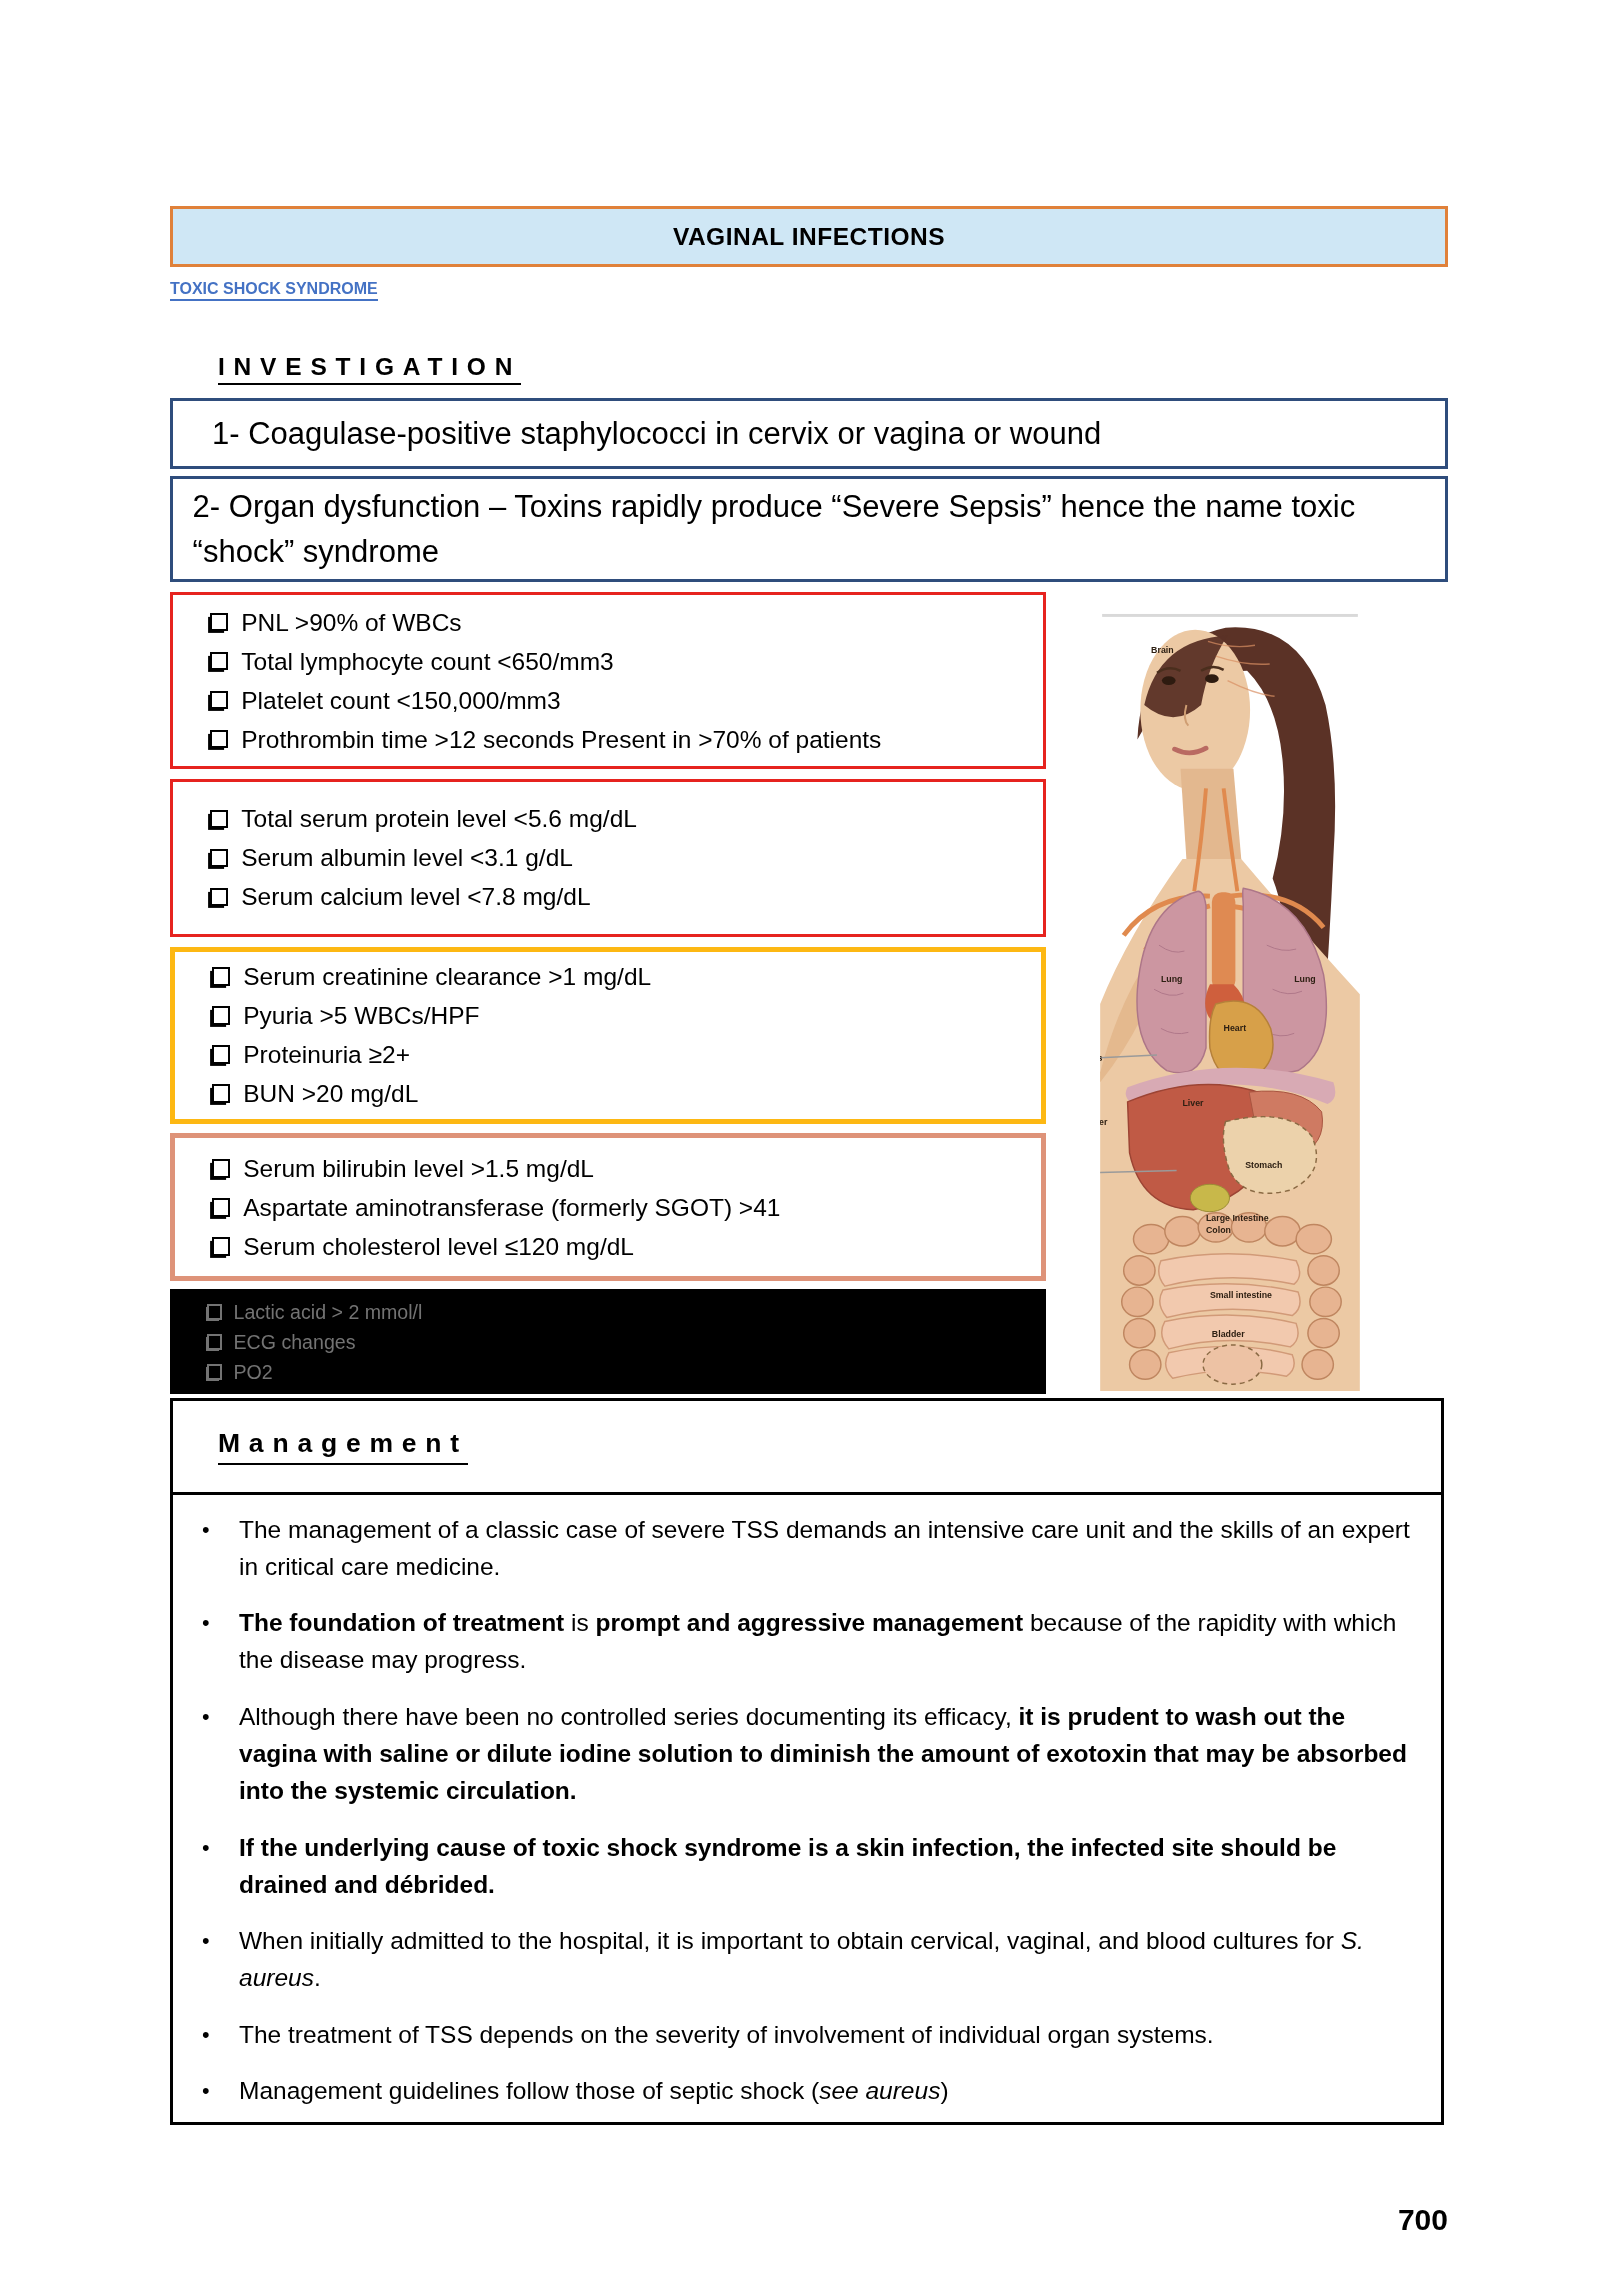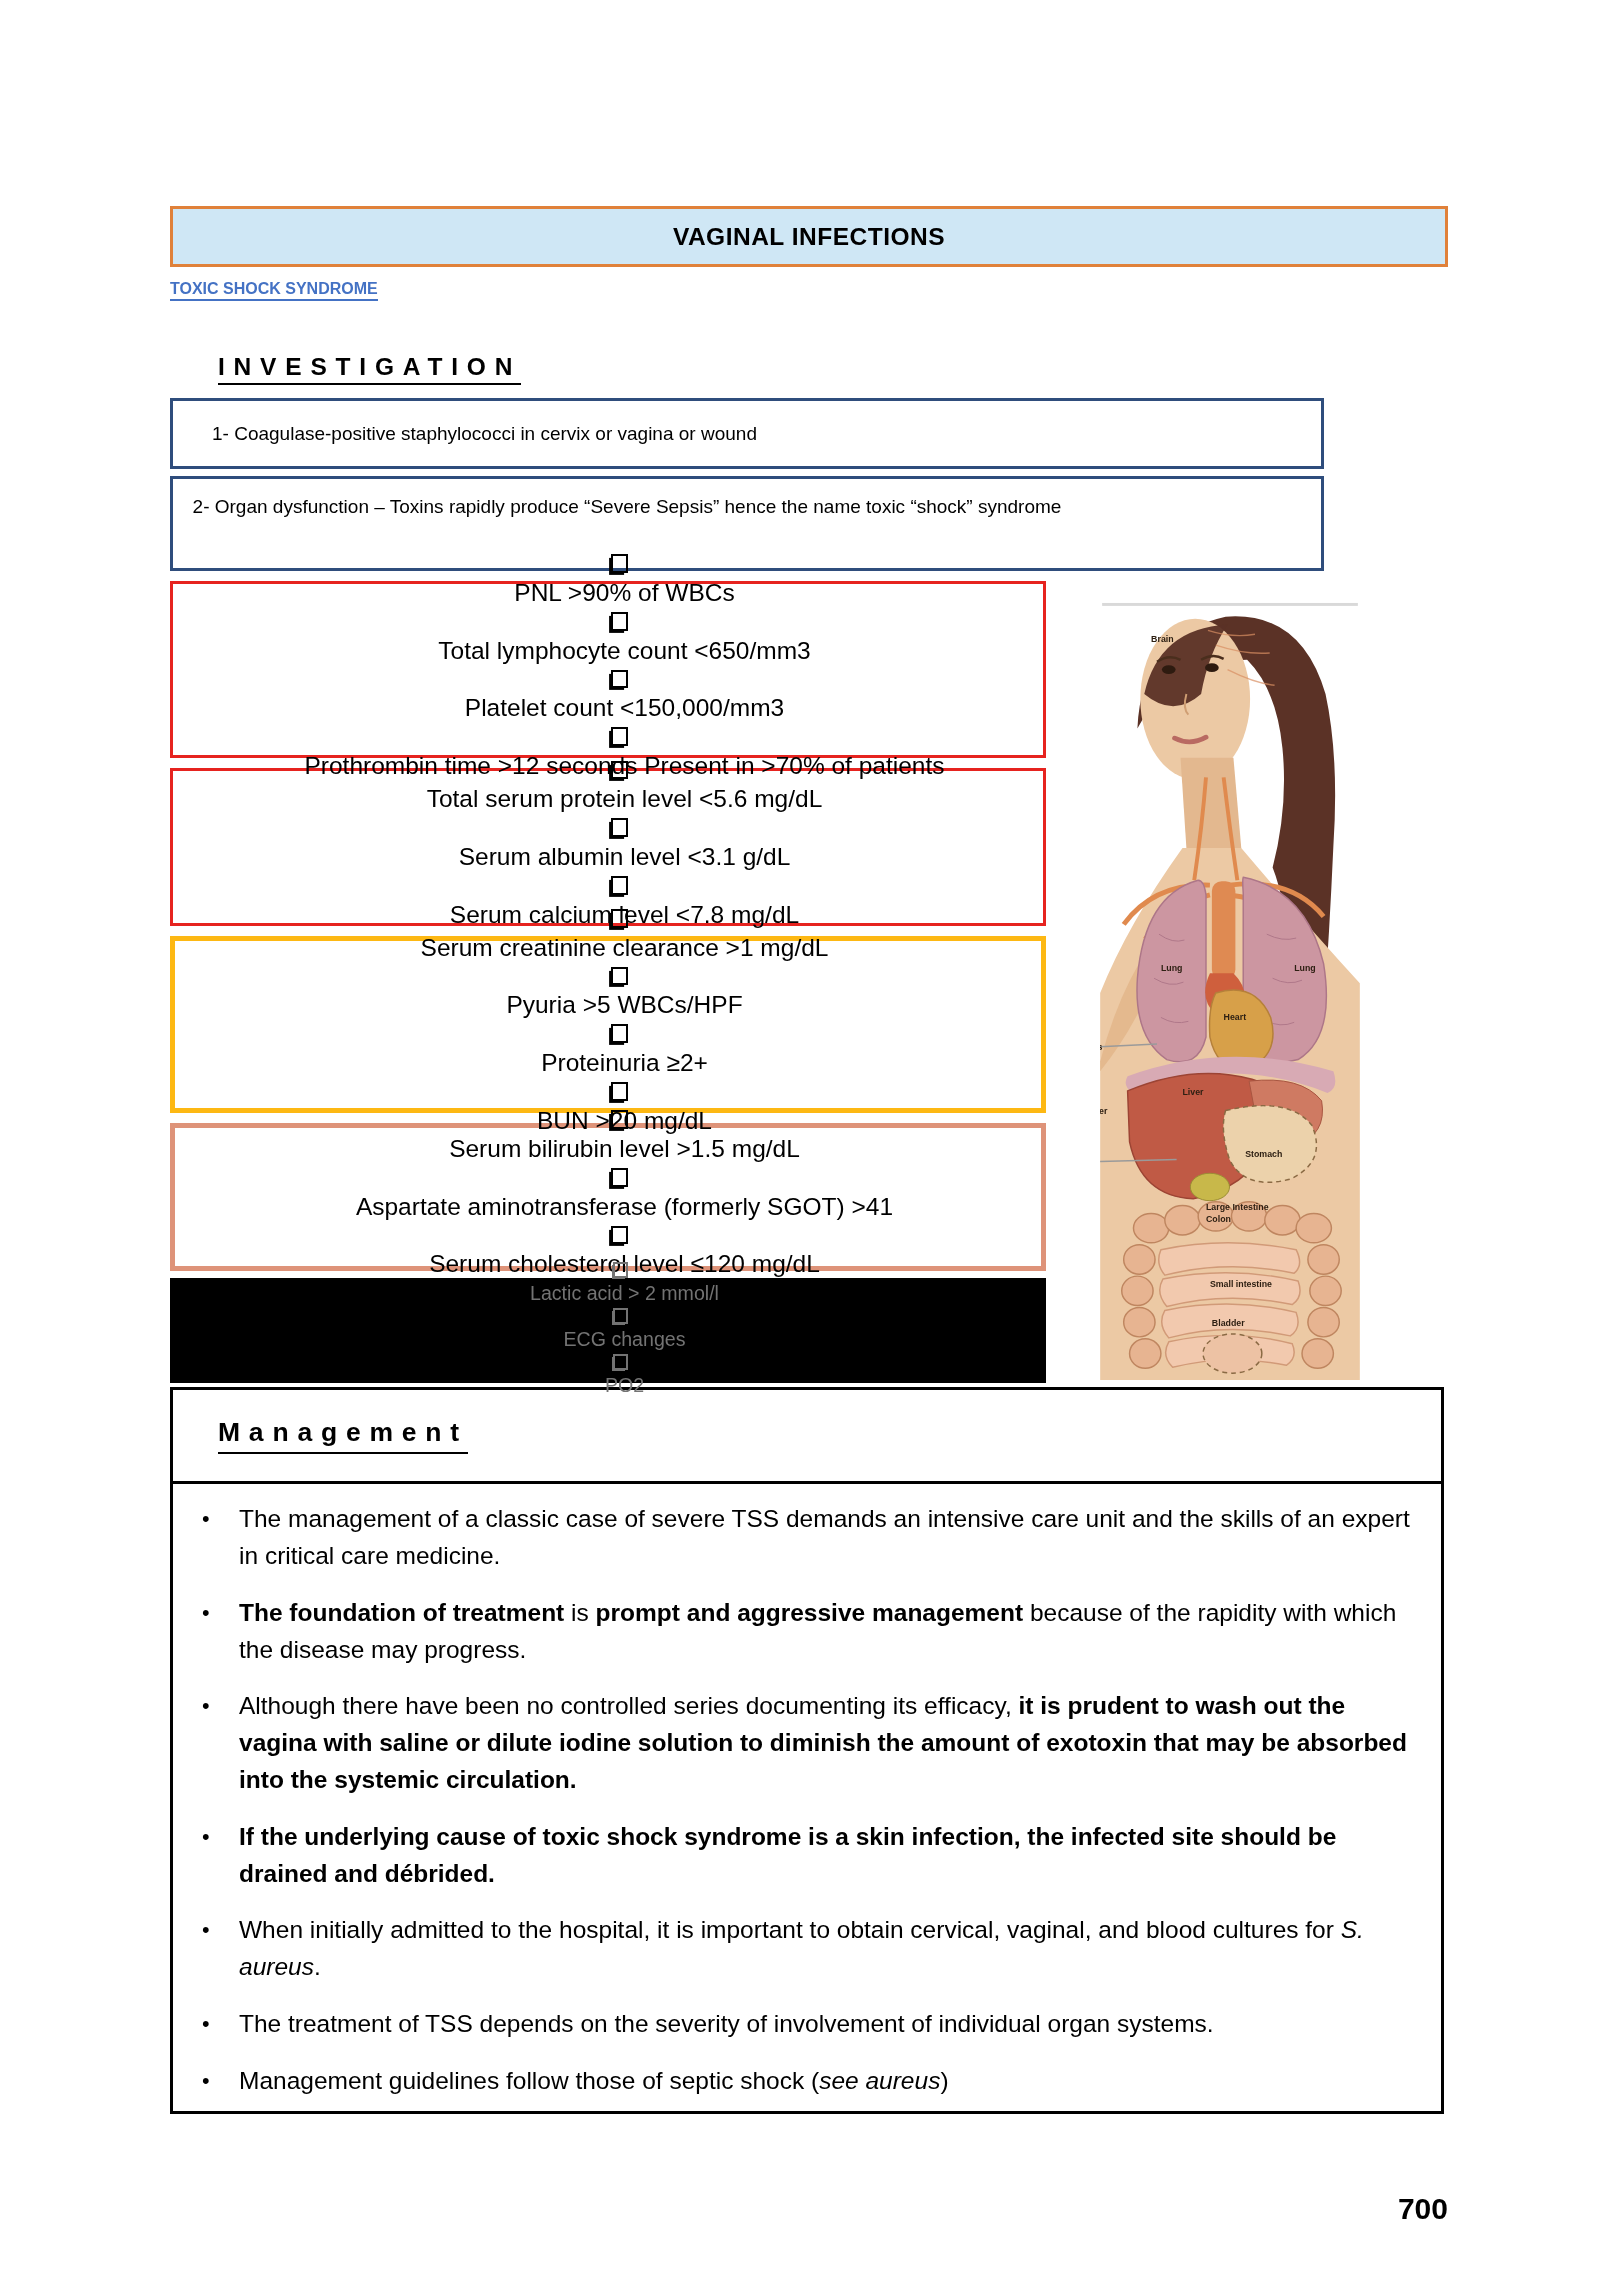--- a/index.html
+++ b/index.html
@@ -10,38 +10,38 @@
   .title-box{box-sizing:border-box;width:1278px;height:61px;background:#cfe7f5;border:3.9px solid #e0813a;
     display:flex;align-items:center;justify-content:center;}
   .title-box span{font-weight:bold;font-size:24.5px;letter-spacing:0.5px;}
 
   .subtitle{margin-top:12.7px;height:31px;font-weight:bold;font-size:16px;color:#4472c4;}
   .subtitle span{border-bottom:2.9px solid #4472c4;padding-bottom:2px;}
 
   .inv-heading{margin-top:42px;height:37px;margin-left:48px;}
   .inv-heading span{font-weight:bold;font-size:24.5px;letter-spacing:8.8px;border-bottom:2.9px solid #000;padding-bottom:2.9px;}
 
-  .numbox{box-sizing:border-box;width:1154px;border:3.9px solid #2f4d7c;font-size:19px;background:#fff;}
+  .numbox{box-sizing:border-box;width:1278px;border:3.9px solid #2f4d7c;font-size:31px;background:#fff;}
   .nb1{margin-top:8.8px;height:71px;display:flex;align-items:center;padding-left:39px;}
   .nb2{margin-top:7px;min-height:95px;line-height:45px;padding:4.9px 23.5px 4.9px 19.6px;}
 
   .inv-body{display:flex;margin-top:9.8px;}
   .panels{width:876px;flex:0 0 auto;}
   .panel{box-sizing:border-box;width:876px;display:flex;flex-direction:column;justify-content:center;
     padding-left:33px;margin-bottom:9.8px;background:#fff;}
   .p-red{border:3.9px solid #e6231f;}
   .p-yellow{border:5.9px solid #fdb813;}
   .p-salmon{border:5.9px solid #de9379;}
   .p-black{background:#000;color:#737373;margin-bottom:0;}
   .p1{height:177px;}
   .p2{height:158px;}
   .p3{height:177px;}
   .p4{height:148px;margin-bottom:7.8px;}
   .p5{height:105px;}
-  .citem{display:flex;align-items:center;line-height:39px;font-size:24.5px;flex-direction:column;}
+  .citem{display:flex;align-items:center;line-height:39px;font-size:24.5px;}
   .chk{flex:0 0 auto;width:13.7px;height:14.7px;border:2px solid currentColor;
     box-shadow:-2.9px 2.9px 0 -1px currentColor;margin:0 13.7px 0 3.9px;background:transparent;}
   .p-black .citem{line-height:30px;font-size:19.6px;}
   .p-black .chk{width:10.8px;height:11.8px;margin-right:11.8px;box-shadow:-2px 2px 0 -1px currentColor;}
 
   .figwrap{margin-left:54px;margin-top:19.6px;width:260px;height:779px;flex:0 0 auto;overflow:hidden;
     background:#fff;}
   .figwrap svg{display:block;}
 
   .mgmt{box-sizing:border-box;margin-top:3.9px;width:1274px;height:727px;border:3.9px solid #000;}

